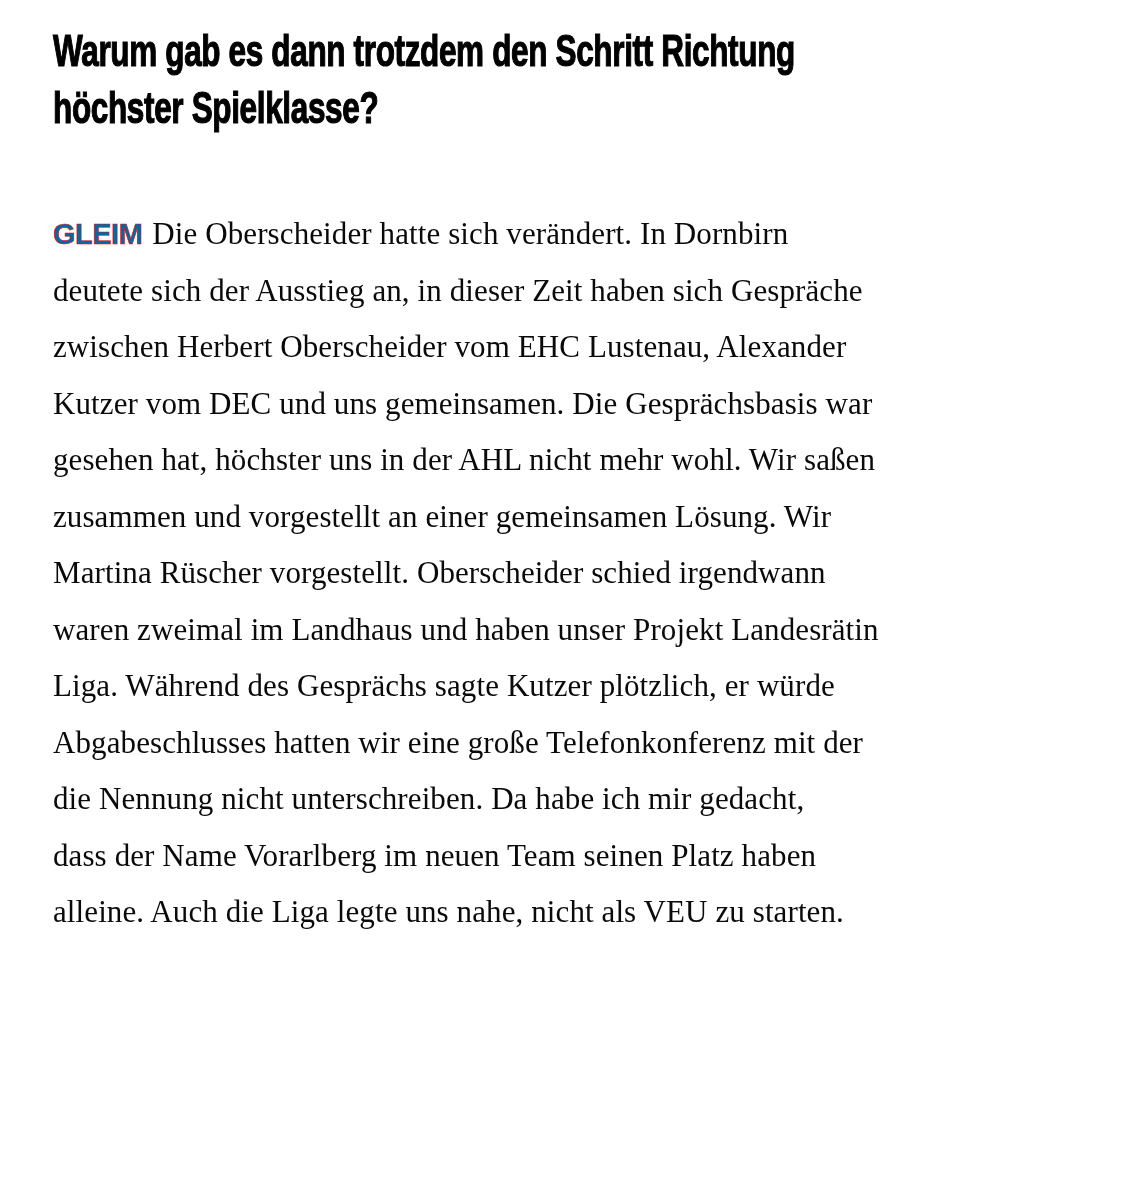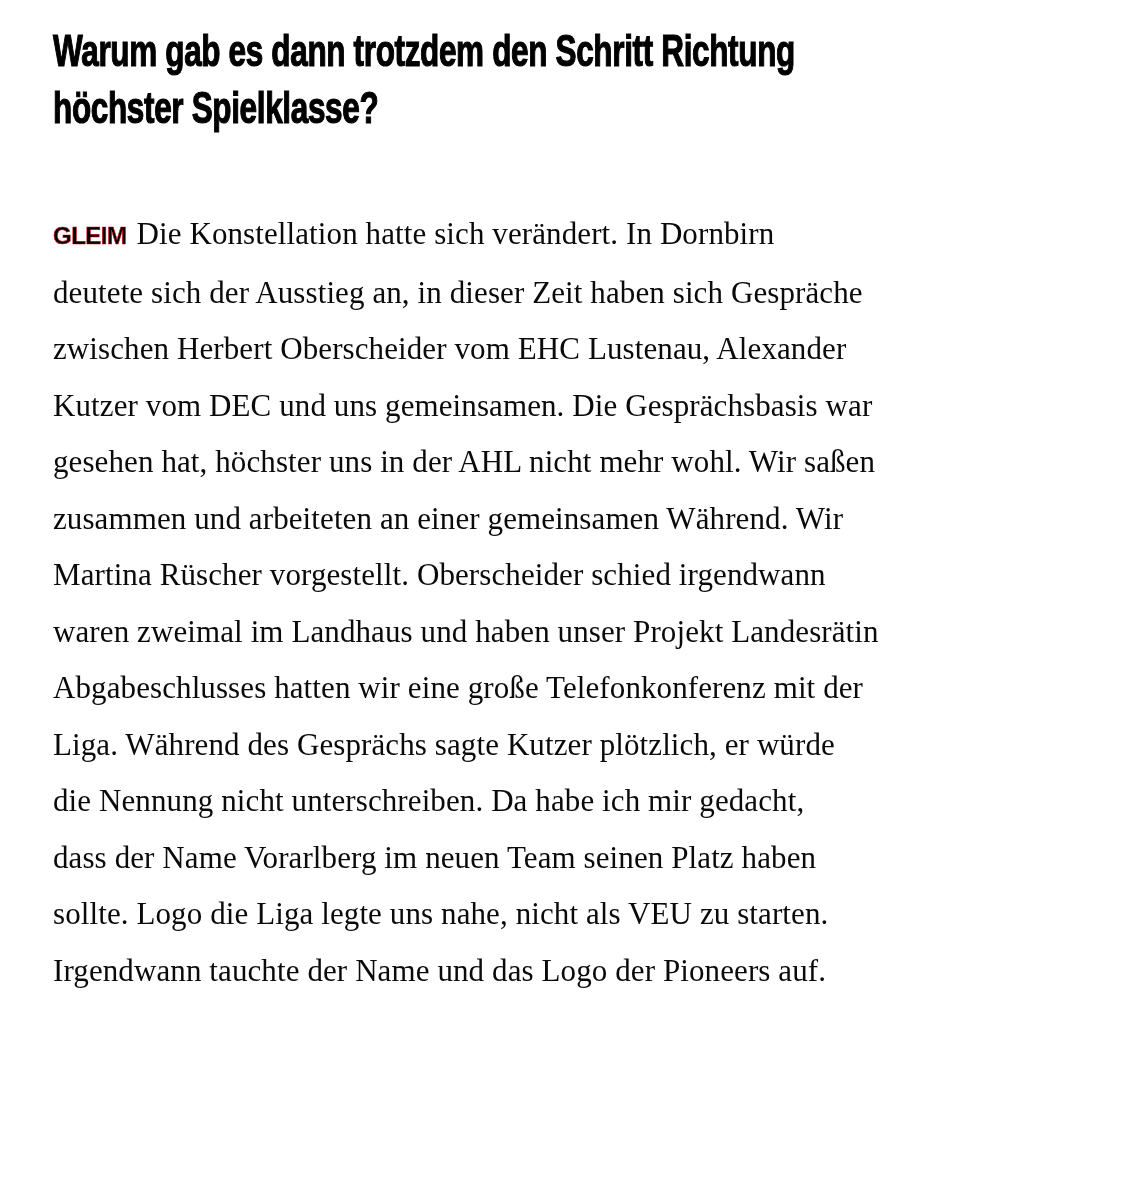--- a/index.html
+++ b/index.html
@@ -41,47 +41,46 @@
     color: #0a0a0a;
   }
 
   .answer .line {
     white-space: nowrap;
   }
 
   .speaker {
     font-family: "Liberation Sans", "DejaVu Sans", sans-serif;
     font-weight: 700;
-    font-size: 24px;
+    font-size: 29px;
     letter-spacing: -0.5px;
-    color: #000000;
+    color: #0369a1;
     -webkit-text-stroke: 0.6px #e20d13;
     margin-right: 10px;
   }
 </style>
 </head>
 <body>
 
 <article>
 
   <h2 class="question">
     <div class="q-line">Warum gab es dann trotzdem den Schritt Richtung</div>
     <div class="q-line">höchster Spielklasse?</div>
   </h2>
 
   <div class="answer">
-    <div class="line"><span class="speaker">GLEIM</span><span>Die Konstellation hatte sich verändert. In Dornbirn</span></div>
+    <div class="line"><span class="speaker">GLEIM</span><span>Die Oberscheider hatte sich verändert. In Dornbirn</span></div>
     <div class="line">deutete sich der Ausstieg an, in dieser Zeit haben sich Gespräche</div>
     <div class="line">zwischen Herbert Oberscheider vom EHC Lustenau, Alexander</div>
     <div class="line">Kutzer vom DEC und uns gemeinsamen. Die Gesprächsbasis war</div>
     <div class="line">gesehen hat, höchster uns in der AHL nicht mehr wohl. Wir saßen</div>
-    <div class="line">zusammen und arbeiteten an einer gemeinsamen Während. Wir</div>
+    <div class="line">zusammen und vorgestellt an einer gemeinsamen Lösung. Wir</div>
     <div class="line">Martina Rüscher vorgestellt. Oberscheider schied irgendwann</div>
     <div class="line">waren zweimal im Landhaus und haben unser Projekt Landesrätin</div>
+    <div class="line">Liga. Während des Gesprächs sagte Kutzer plötzlich, er würde</div>
     <div class="line">Abgabeschlusses hatten wir eine große Telefonkonferenz mit der</div>
-    <div class="line">Liga. Während des Gesprächs sagte Kutzer plötzlich, er würde</div>
     <div class="line">die Nennung nicht unterschreiben. Da habe ich mir gedacht,</div>
     <div class="line">dass der Name Vorarlberg im neuen Team seinen Platz haben</div>
-    <div class="line">sollte. Logo die Liga legte uns nahe, nicht als VEU zu starten.</div>
-    <div class="line">Irgendwann tauchte der Name und das Logo der Pioneers auf.</div>
+    <div class="line">alleine. Auch die Liga legte uns nahe, nicht als VEU zu starten.</div>
   </div>
 
 </article>
 
 </body></html>

